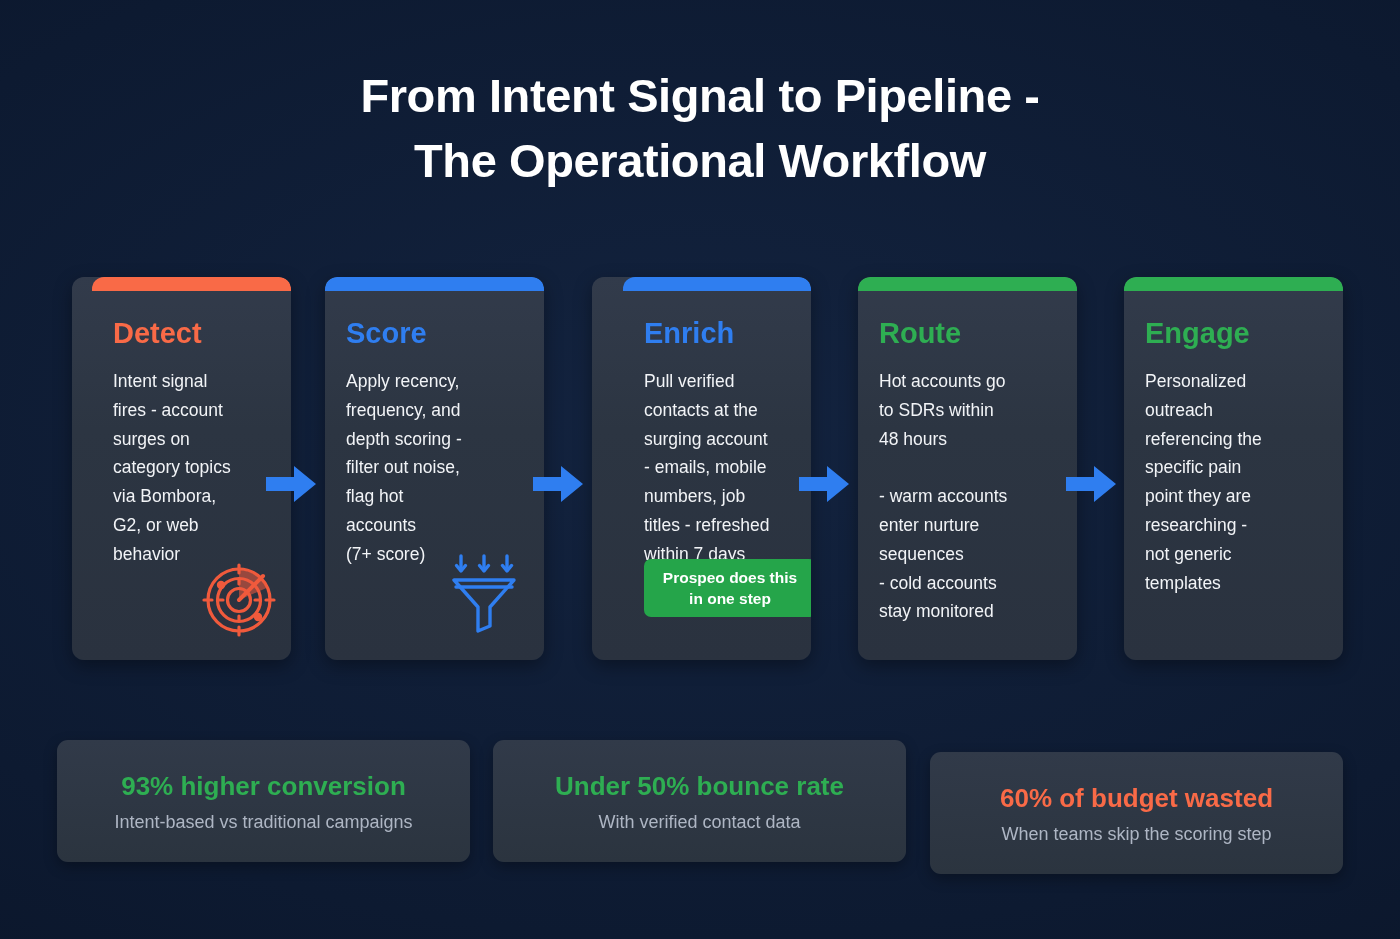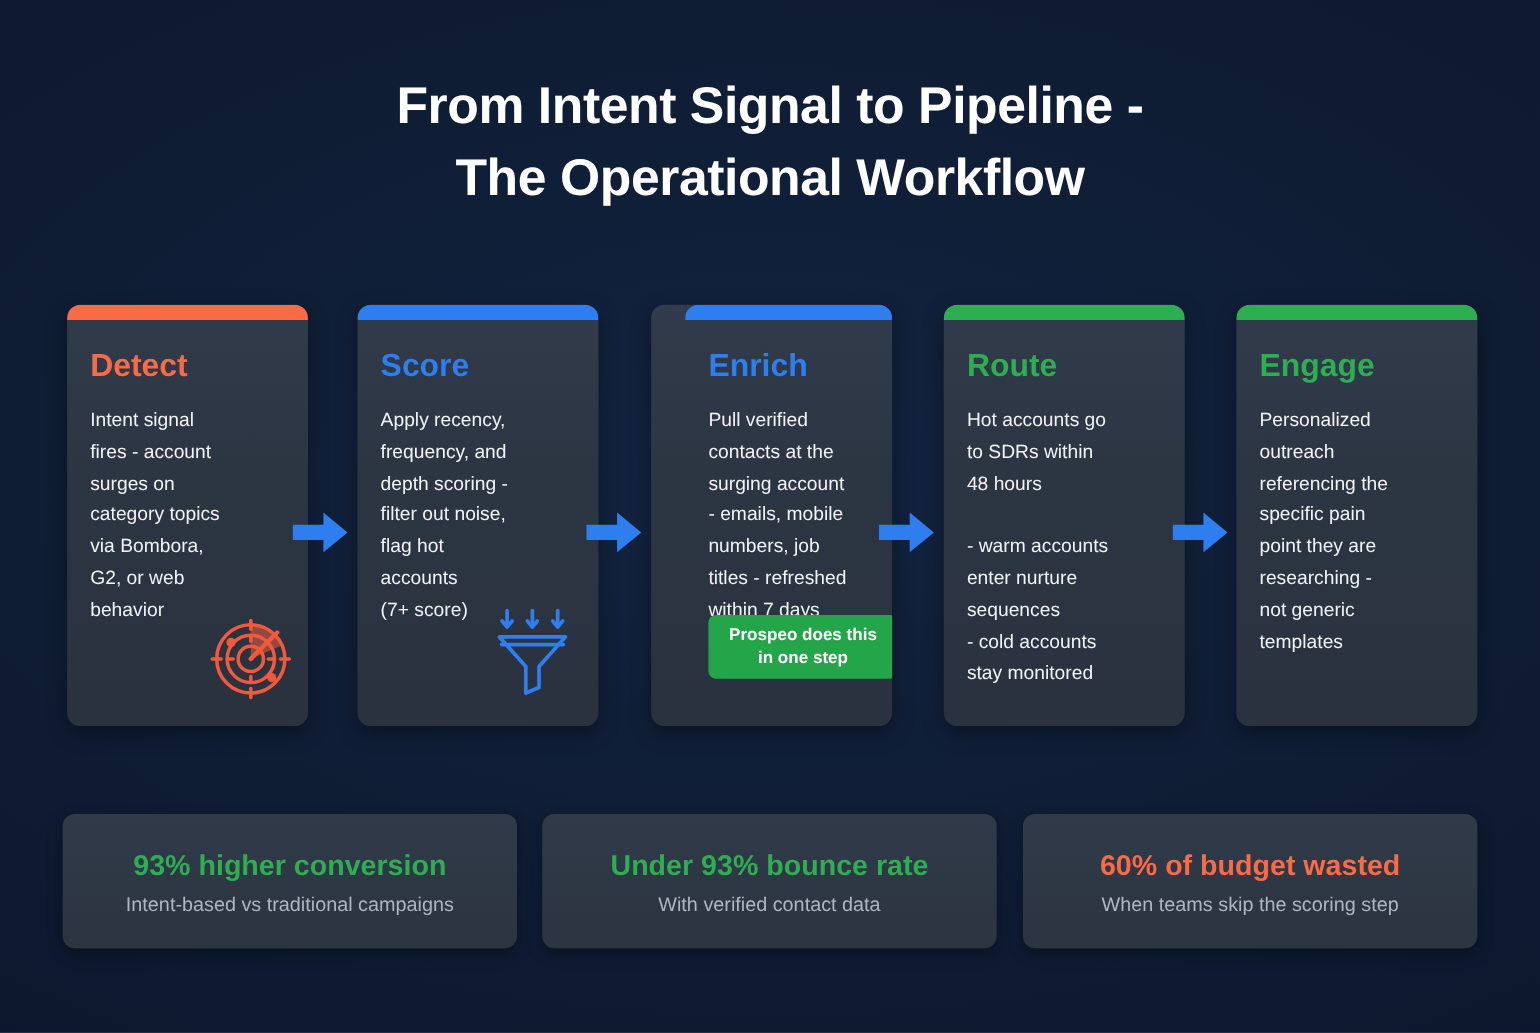--- a/index.html
+++ b/index.html
@@ -140,21 +140,21 @@
 </head>
 <body>
 
 <div class="title-wrap">
   <div class="title-line">From Intent Signal to Pipeline -</div>
   <div class="title-line">The Operational Workflow</div>
 </div>
 
 <div class="flow">
 
-  <div class="card" style="left:4px;">
+  <div class="card" style="left:15px;padding-left:20px;">
     <div class="card-accent" style="background:#f96a47;"></div>
     <div class="card-body">
       <div class="card-title" style="color:#f96a47;">Detect</div>
       <div class="card-text">Intent signal
 fires - account
 surges on
 category topics
 via Bombora,
 G2, or web
 behavior</div>
@@ -280,22 +280,22 @@
 </div>
 
 <div class="stats">
 
   <div class="stat-card" style="left:0px;">
     <div class="stat-value" style="color:#2eae52;">93% higher conversion</div>
     <div class="stat-label">Intent-based vs traditional campaigns</div>
   </div>
 
   <div class="stat-card" style="left:436px;">
-    <div class="stat-value" style="color:#2eae52;">Under 93% bounce rate</div>
+    <div class="stat-value" style="color:#2eae52;">Under 50% bounce rate</div>
     <div class="stat-label">With verified contact data</div>
   </div>
 
-  <div class="stat-card" style="left:873px;">
+  <div class="stat-card" style="left:873px;margin-top:12px;">
     <div class="stat-value" style="color:#f96a47;">60% of budget wasted</div>
     <div class="stat-label">When teams skip the scoring step</div>
   </div>
 
 </div>
 
 </body></html>

